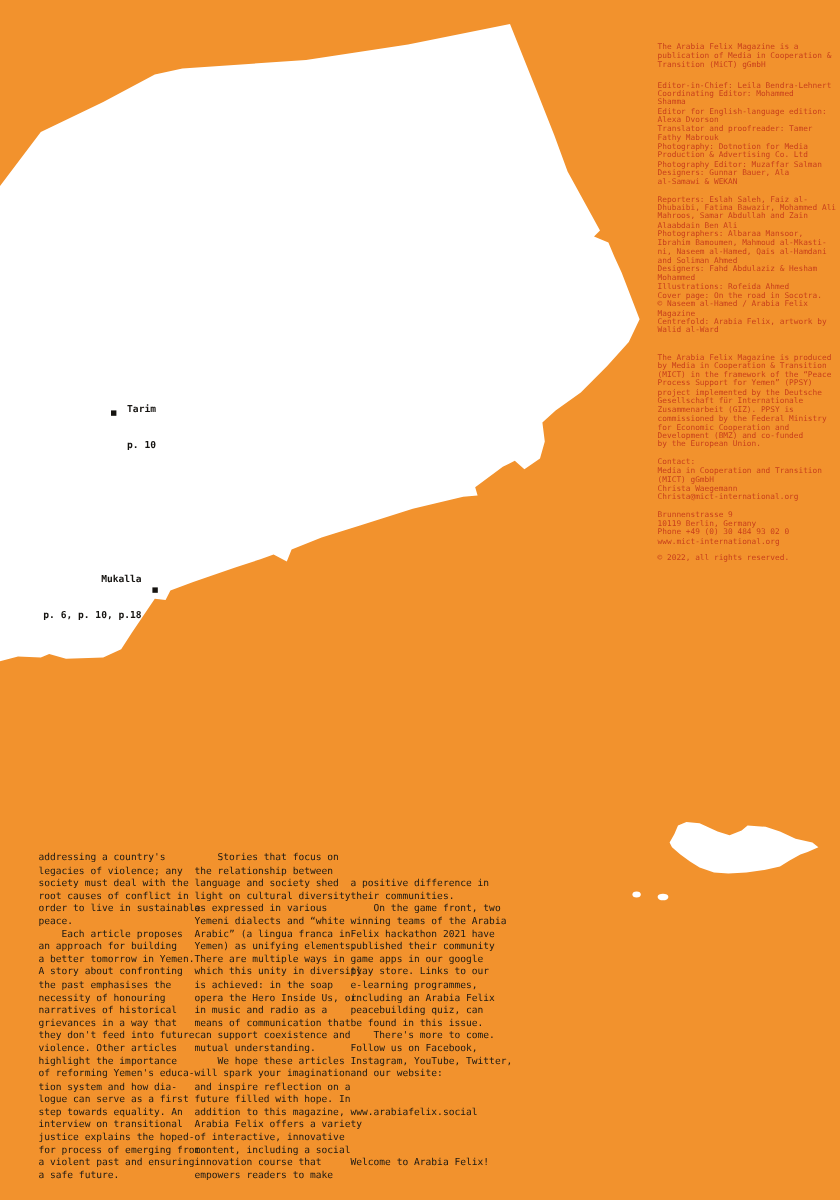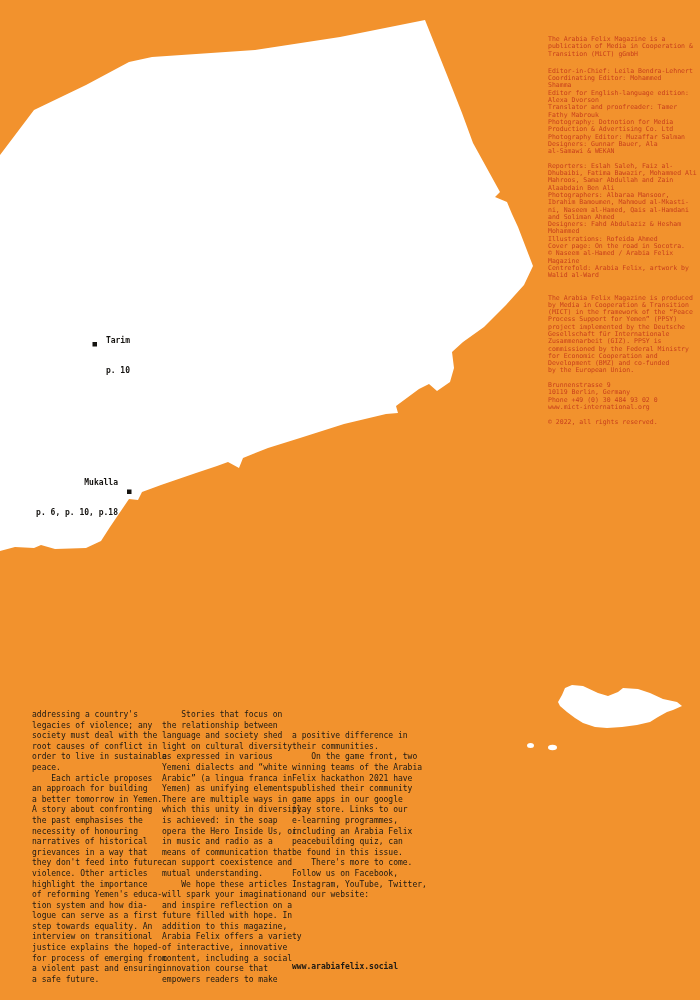--- a/index.html
+++ b/index.html
@@ -20,21 +20,21 @@
   .imp{white-space:pre;margin-bottom:7.3px;}
   .imp.g10{margin-bottom:10px;}
   .imp.g15{margin-bottom:15px;}
   .editorial-col{
     position:absolute;top:710px;color:#1a1814;
     font-size:8px;line-height:10.6px;white-space:pre;
   }
   .col1{left:32px;}
   .col2{left:162px;}
   .col3{left:292px;}
-  .site-line{font-weight:700;white-space:pre;margin-top:40px;}
+  .site-line{font-weight:400;white-space:pre;}
   .welcome-line{margin-top:10.6px;white-space:pre;}
 </style>
 </head>
 <body>
 
 <div class="page">
 
   <svg class="map-svg" width="700" height="1000" viewBox="0 0 700 1000">
     <path fill="#FFFFFF" d="M0 155 L34 110 L86 85 L129 62 L152 57 L255 50 L340 37 L425 20
          L447 75 L462 113 L473 143 L500 192 L495 197 L507 202 L512 214
@@ -99,20 +99,25 @@
 by Media in Cooperation &amp; Transition
 (MICT) in the framework of the “Peace
 Process Support for Yemen” (PPSY)
 project implemented by the Deutsche
 Gesellschaft für Internationale
 Zusammenarbeit (GIZ). PPSY is
 commissioned by the Federal Ministry
 for Economic Cooperation and
 Development (BMZ) and co-funded
 by the European Union.</div>
+    <div class="imp">Contact:
+Media in Cooperation and Transition
+(MICT) gGmbH
+Christa Waegemann
+Christa@mict-international.org</div>
     <div class="imp">Brunnenstrasse 9
 10119 Berlin, Germany
 Phone +49 (0) 30 484 93 02 0
 www.mict-international.org</div>
     <div class="imp">© 2022, all rights reserved.</div>
   </div>
 
   <div>
     <div class="editorial-col col1">addressing a country's
 legacies of violence; any

